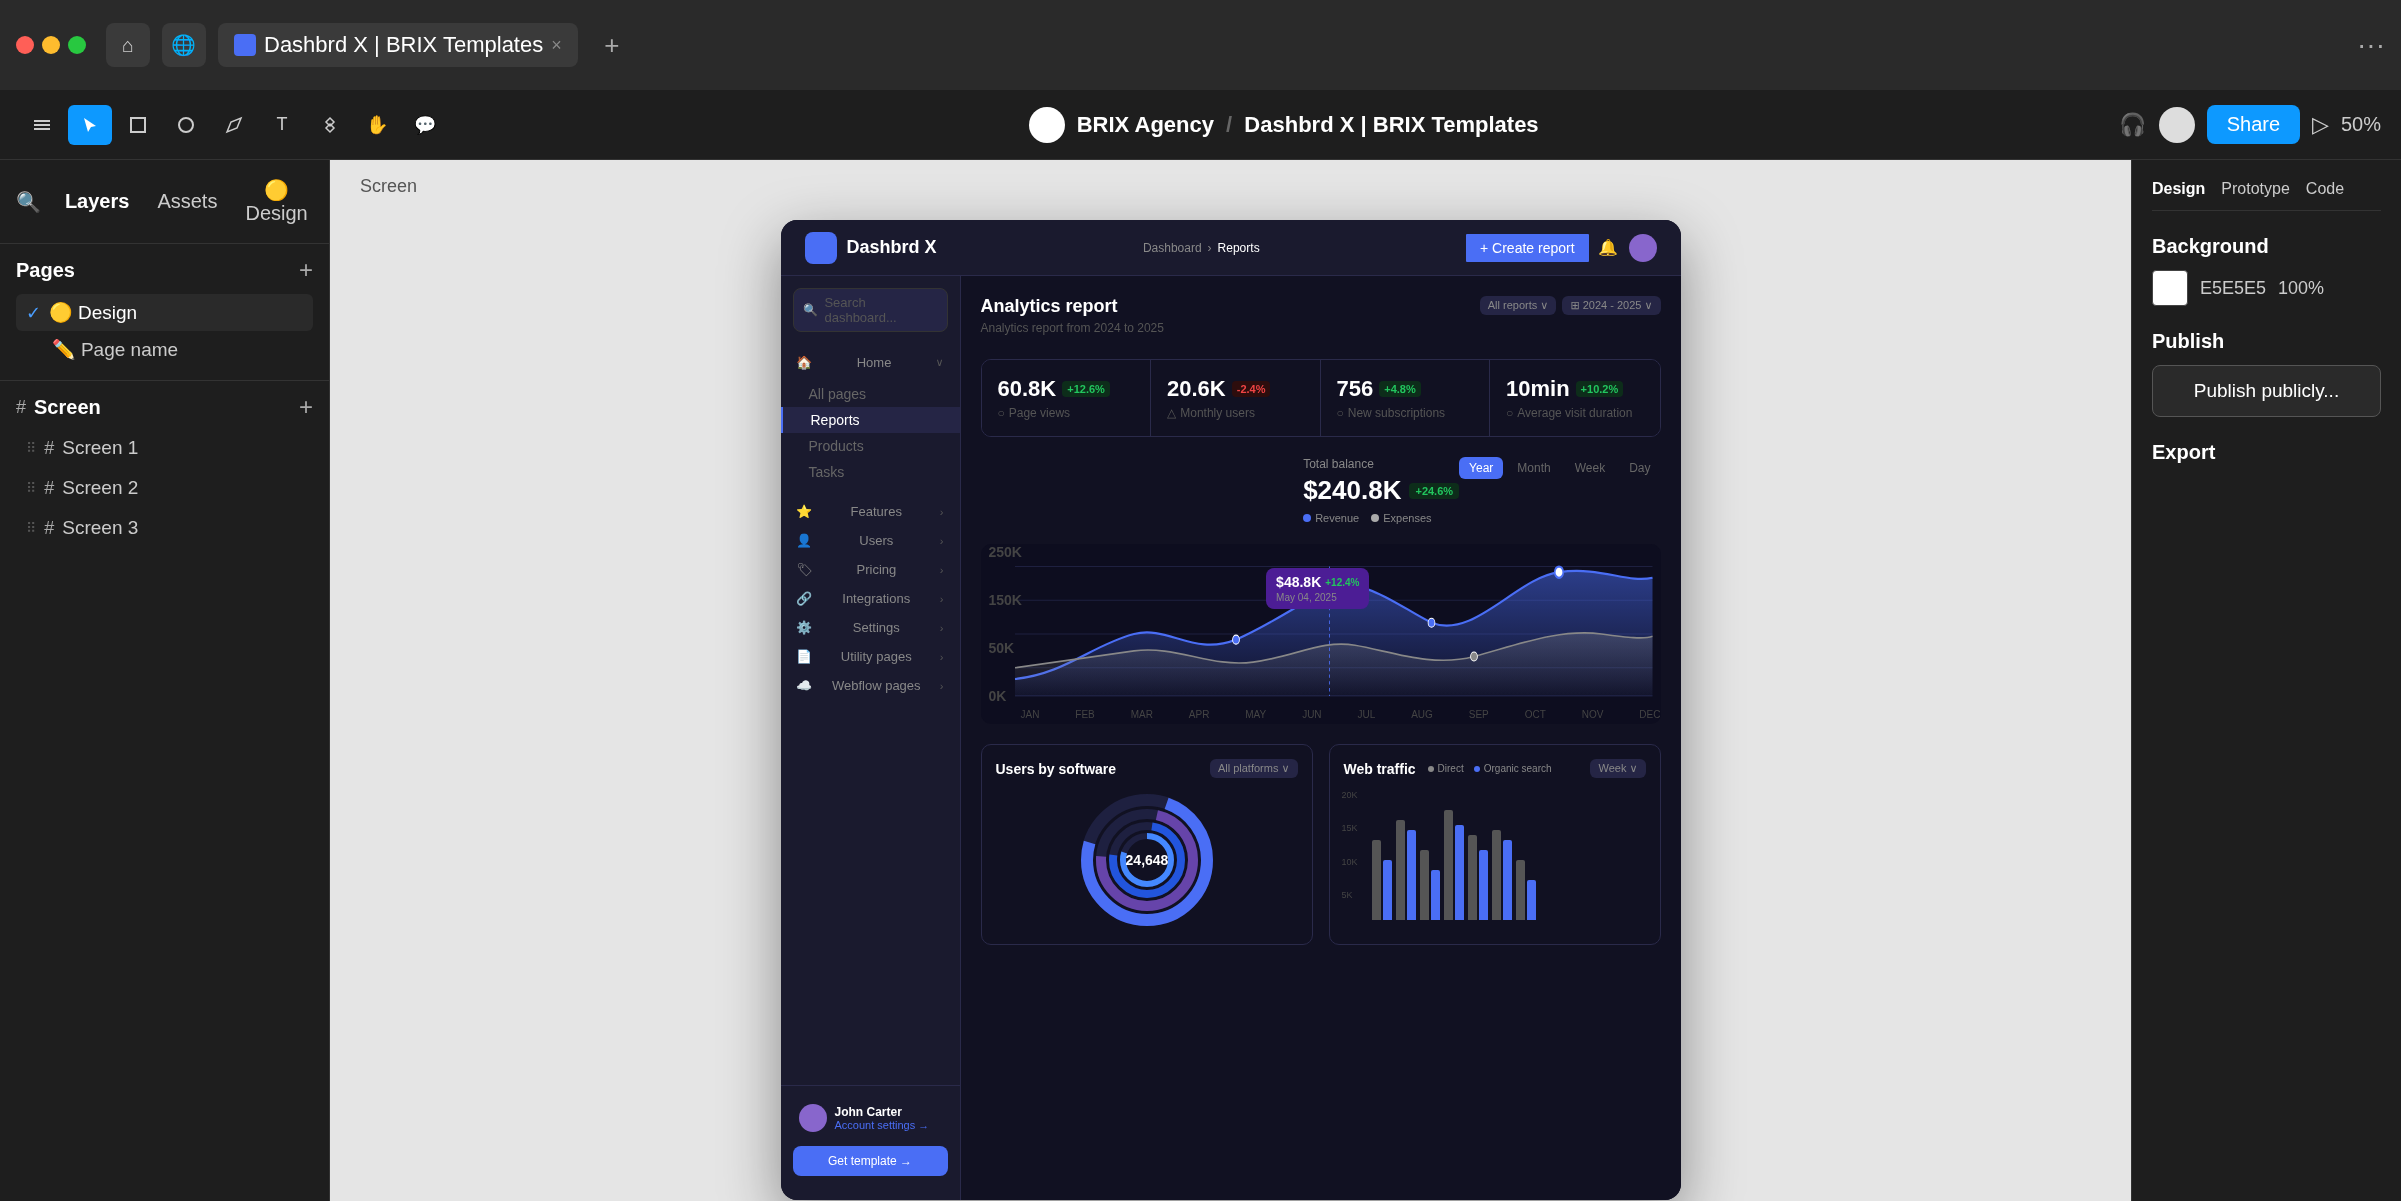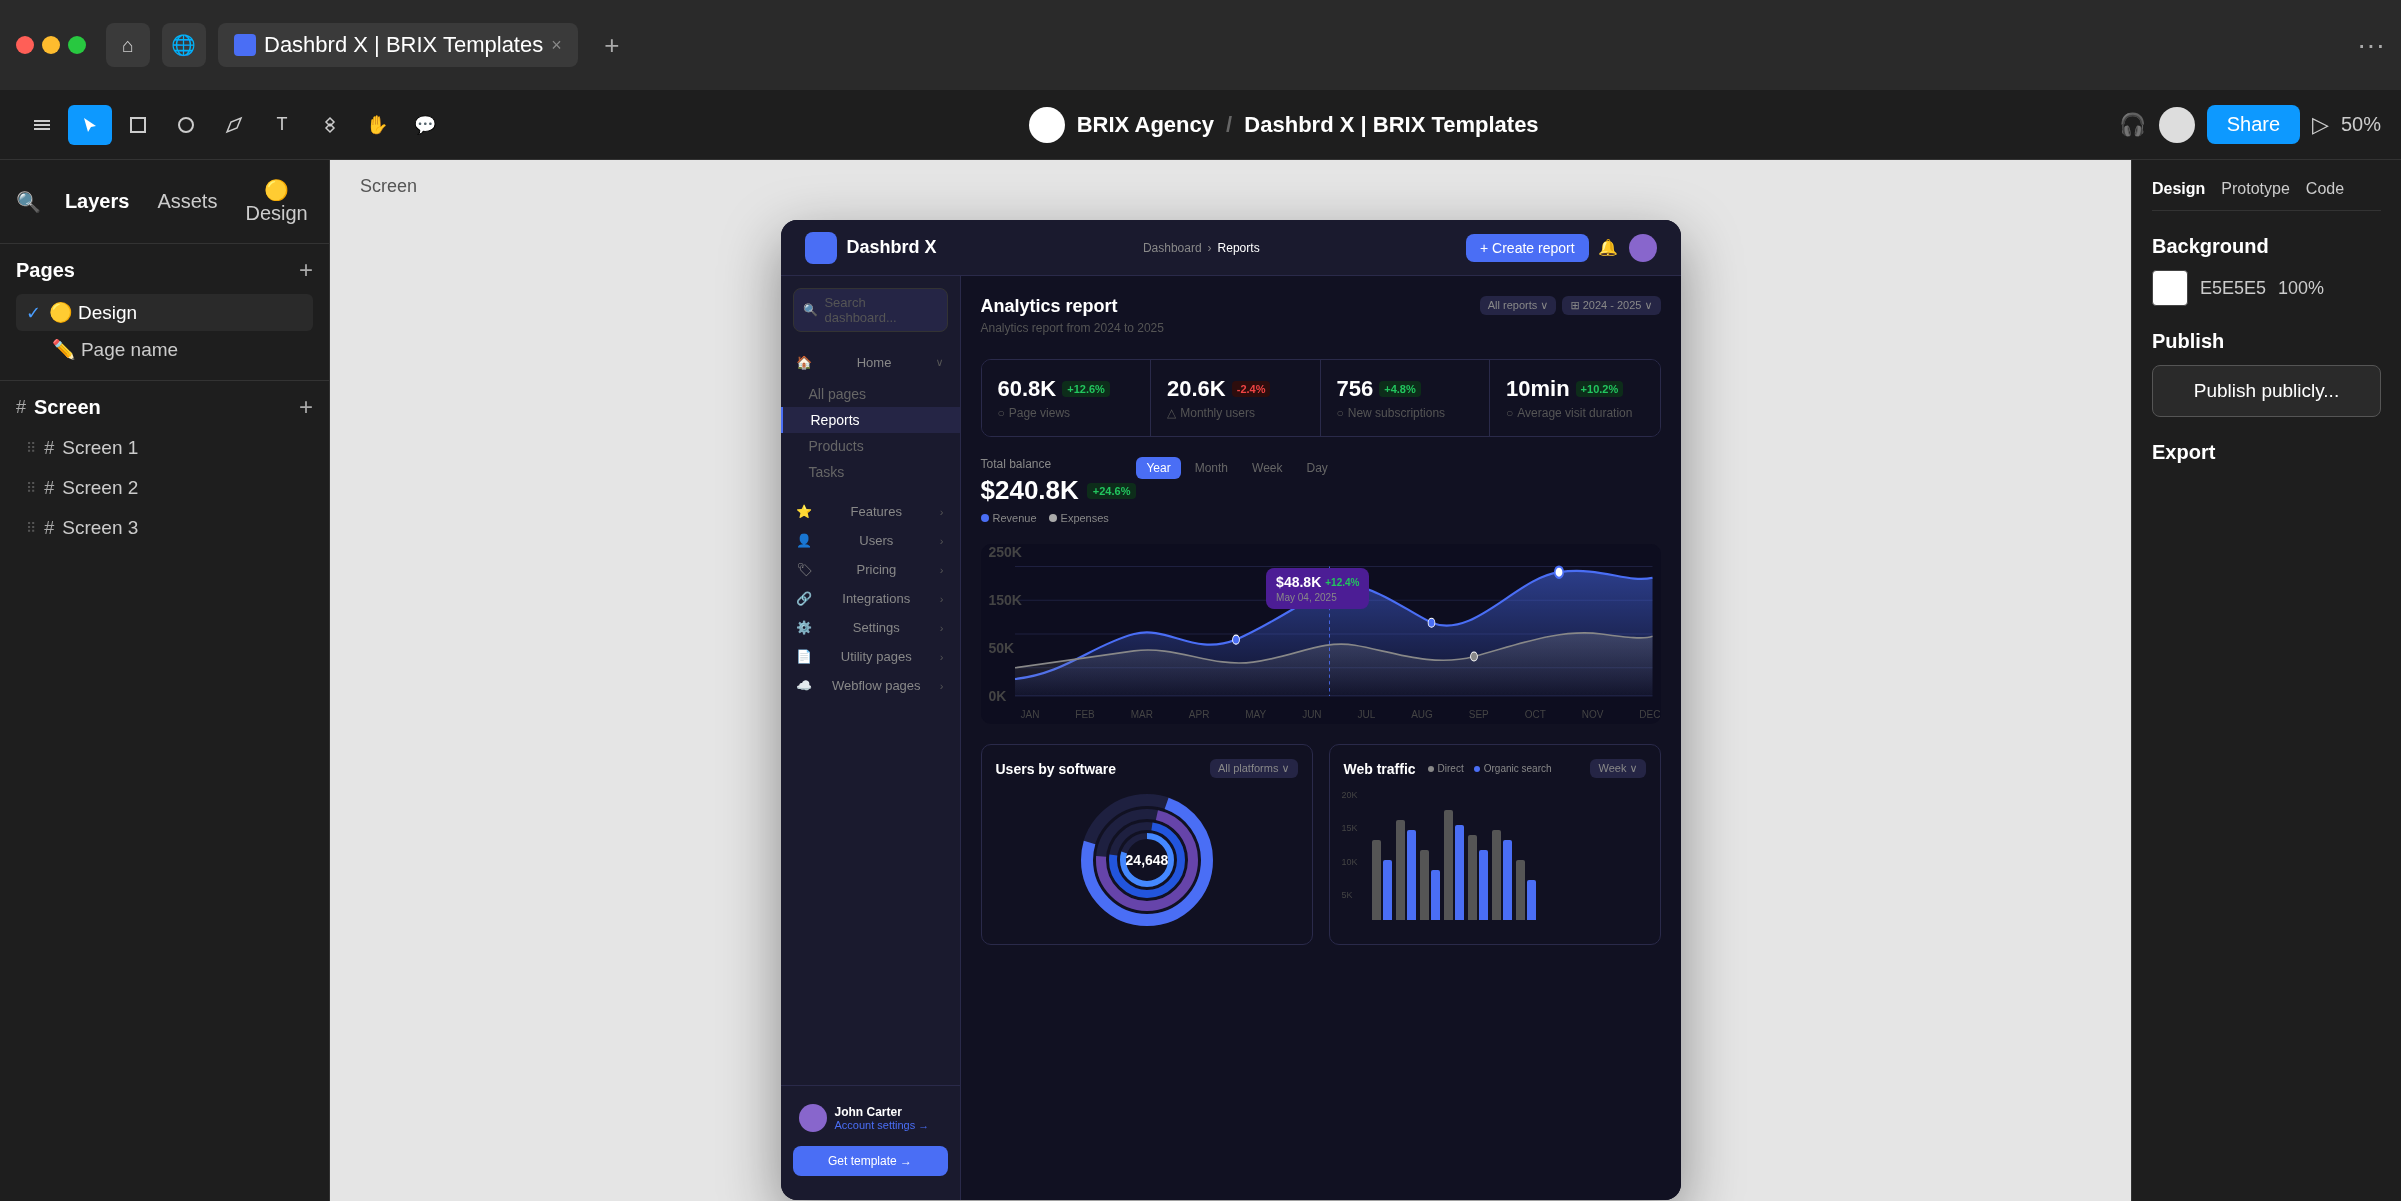--- a/index.html
+++ b/index.html
@@ -173,21 +173,21 @@
       border-bottom: 1px solid #2a2a4a;
     }
     .dash-logo { display: flex; align-items: center; gap: 10px; }
     .dash-logo-icon { width: 32px; height: 32px; background: #4a6ef5; border-radius: 8px; }
     .dash-logo-text { color: #fff; font-size: 18px; font-weight: 700; }
     .dash-breadcrumb { flex: 1; display: flex; align-items: center; justify-content: center; gap: 6px; color: #888; font-size: 12px; }
     .dash-breadcrumb .active-crumb { color: #fff; }
     .dash-actions { display: flex; align-items: center; gap: 10px; }
     .create-report-btn {
       background: #4a6ef5; color: #fff; border: none;
-      border-radius: 8px; padding: 6px 14px; font-size: 14px; cursor: pointer;
+      border-radius: 1px; padding: 6px 14px; font-size: 14px; cursor: pointer;
     }
 
     
     .dash-body {
       display: flex;
       flex: 1;
       overflow: hidden;
     }
 
     
@@ -260,21 +260,21 @@
       background: #111122;
     }
     .stat-card:last-child { border-right: none; }
     .stat-value { color: #fff; font-size: 22px; font-weight: 700; display: flex; align-items: center; gap: 6px; }
     .stat-badge-green { color: #22c55e; font-size: 11px; background: #0d2d1a; padding: 2px 5px; border-radius: 4px; }
     .stat-badge-red { color: #ef4444; font-size: 11px; background: #2d0d0d; padding: 2px 5px; border-radius: 4px; }
     .stat-label { color: #555; font-size: 12px; margin-top: 4px; display: flex; align-items: center; gap: 4px; }
 
     
     .balance-section { margin-bottom: 20px; }
-    .balance-header { display: flex; align-items: flex-start; justify-content: flex-start; margin-bottom: 8px; }
+    .balance-header { display: flex; align-items: flex-start; justify-content: flex-end; margin-bottom: 8px; }
     .balance-left { }
     .balance-label { color: #888; font-size: 12px; margin-bottom: 4px; }
     .balance-value { color: #fff; font-size: 26px; font-weight: 700; display: flex; align-items: center; gap: 8px; }
     .balance-badge { color: #22c55e; font-size: 11px; background: #0d2d1a; padding: 2px 6px; border-radius: 4px; }
     .legend-row { display: flex; gap: 12px; margin-top: 6px; }
     .legend-item { display: flex; align-items: center; gap: 4px; font-size: 11px; color: #888; }
     .legend-dot { width: 8px; height: 8px; border-radius: 50%; }
     .legend-dot-blue { background: #4a6ef5; }
     .legend-dot-white { background: #aaa; }
 

